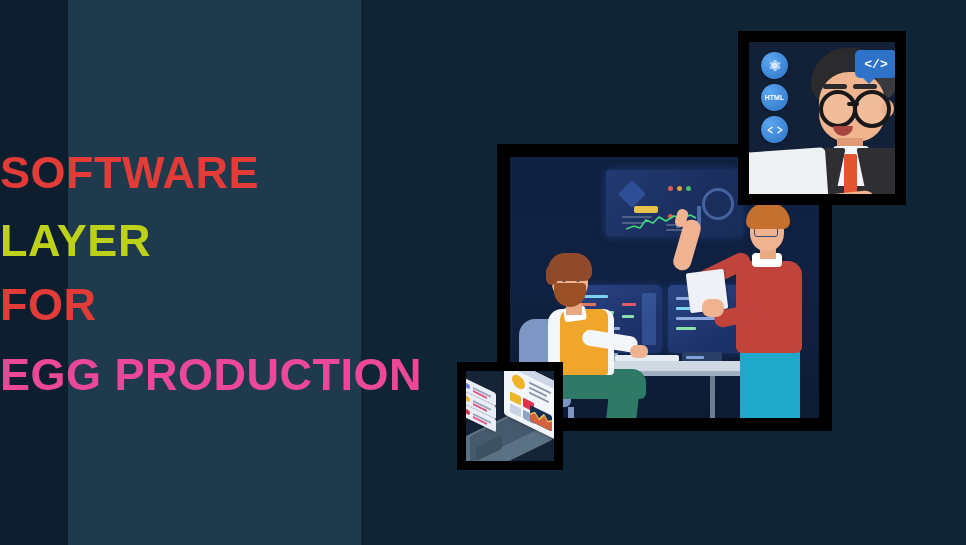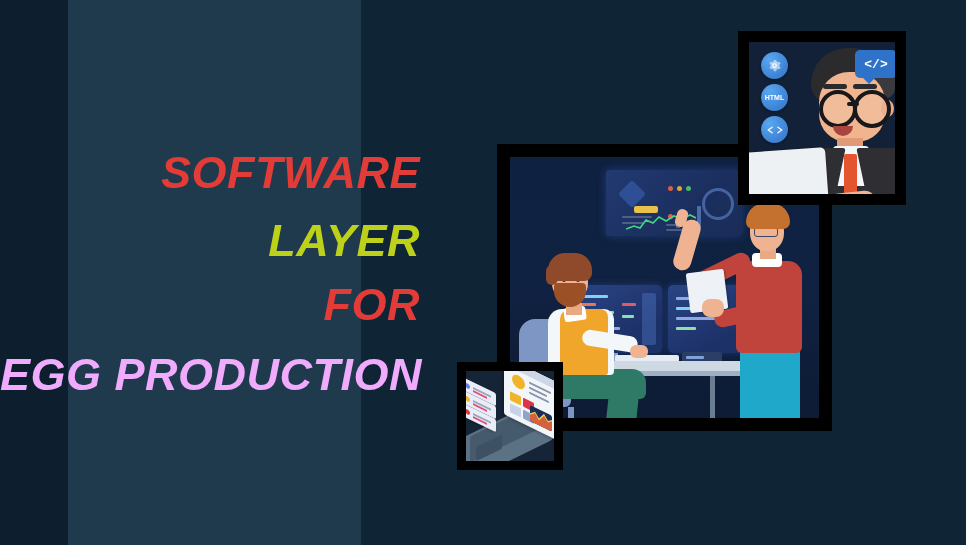--- a/index.html
+++ b/index.html
@@ -10,33 +10,33 @@
     position:relative;
   }
   #stage{position:absolute;inset:0;width:966px;height:545px;overflow:hidden;background:#0D1F2E;}
 
   
   .band-dark-left{position:absolute;left:0;top:0;width:68px;height:545px;background:#0D1F2E;}
   .band-panel{position:absolute;left:68px;top:0;width:293px;height:545px;background:#1E3A4C;}
   .band-dark-right{position:absolute;left:361px;top:0;width:605px;height:545px;background:#0F2434;}
 
   
-  .headline{position:absolute;left:0;top:150px;width:420px;text-align:right;z-index:6;font-style:italic;}
+  .headline{position:absolute;left:0;top:150px;width:420px;text-align:left;z-index:6;}
   .hl-line{
     font-weight:800;
     letter-spacing:0.5px;
     line-height:1.02;
     text-transform:uppercase;
     white-space:nowrap;
     -webkit-font-smoothing:antialiased;
   }
   .hl-1{font-size:45px;color:#E33B37;margin-bottom:22px;}
   .hl-2{font-size:45px;color:#E33B37;margin-bottom:24px;}
   .hl-3{font-size:45px;color:#BED11A;margin-bottom:18px;}
-  .hl-4{font-size:45px;color:#f0abfc;}
+  .hl-4{font-size:45px;color:#ec4899;}
 
   
   .framed{position:absolute;background:#000;box-sizing:border-box;overflow:hidden;}
   .framed .inner{position:absolute;inset:0;overflow:hidden;}
 
   
   #main-photo{left:497px;top:144px;width:335px;height:287px;border:13px solid #000;z-index:3;}
   #main-photo .inner{background:#101f33;}
 
   .wall{position:absolute;inset:0;background:linear-gradient(180deg,#0f2140 0%,#102141 55%,#0d1b33 100%);}

